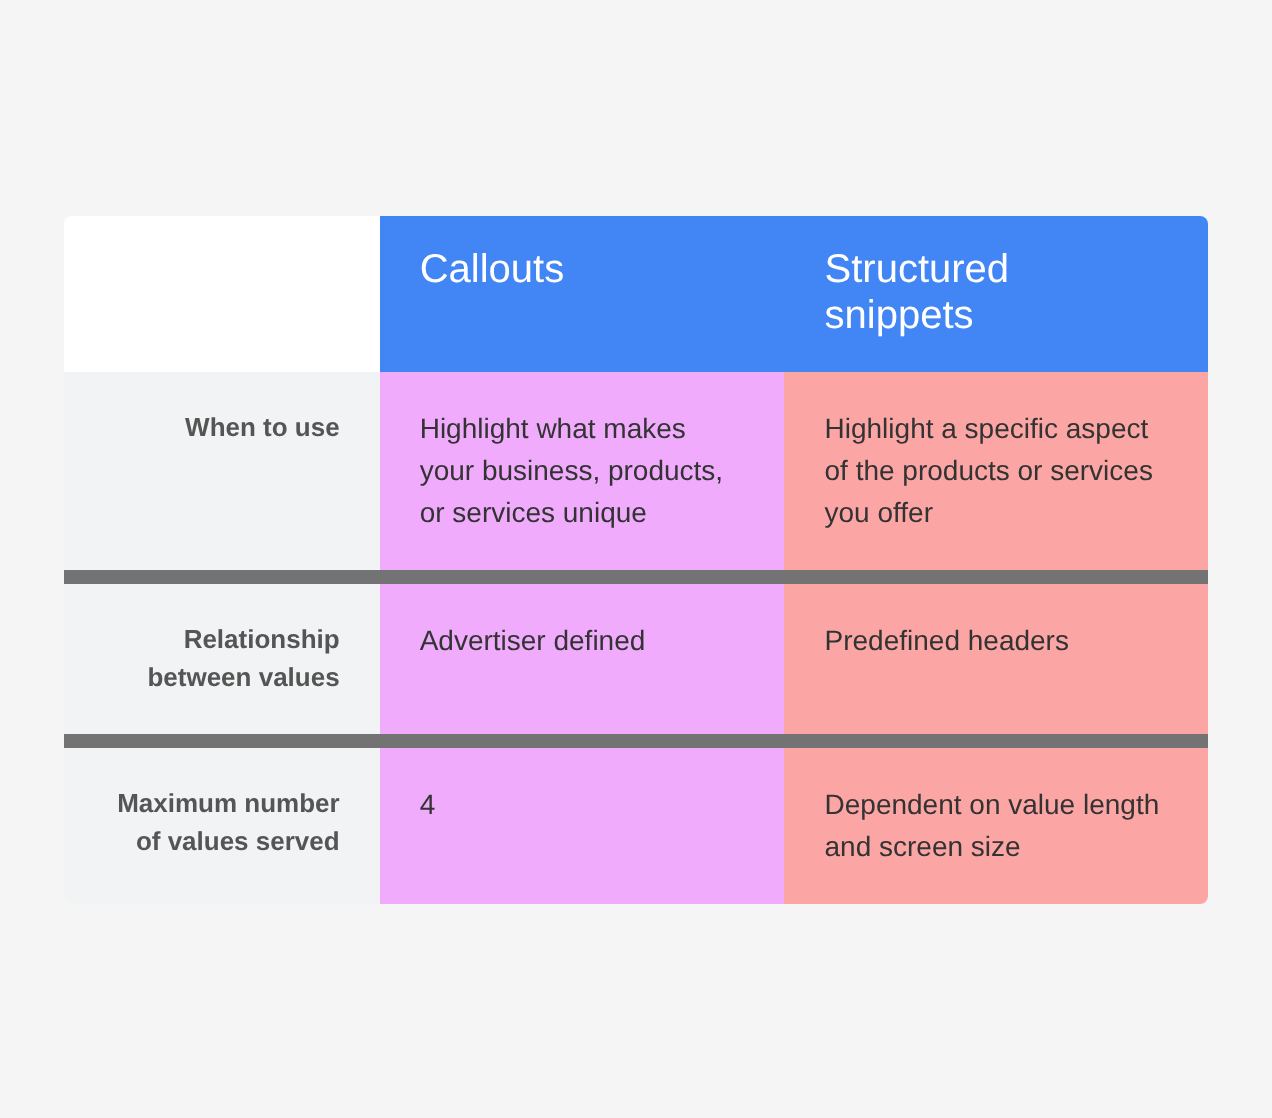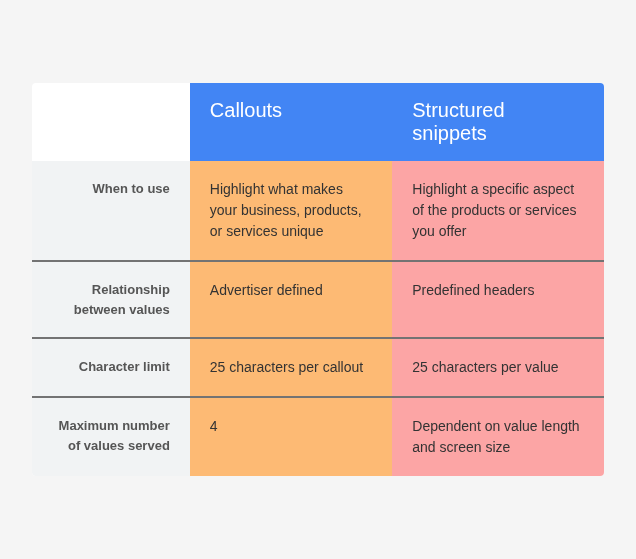--- a/index.html
+++ b/index.html
@@ -39,21 +39,21 @@
       text-align: left;
       vertical-align: top;
     }
 
     thead th:first-child {
       background: transparent;
       border: none;
     }
 
     tbody tr {
-      border-bottom: 2px solid #737373;
+      border-bottom: 7px solid #737373;
     }
 
     tbody tr:last-child {
       border-bottom: none;
     }
 
     tbody td {
       padding: 18px 20px;
       vertical-align: top;
       line-height: 1.5;
@@ -64,21 +64,21 @@
       background: #f1f3f4;
       font-weight: 700;
       font-size: 13px;
       text-align: right;
       color: #555;
       width: 170px;
     }
 
     tbody td:nth-child(2) {
       width: 230px;
-      background: #fdba74;
+      background: #f0abfc;
     }
 
     tbody td:nth-child(3) {
       width: 236px;
       background: #fca5a5;
     }
   </style>
 </head>
 <body>
 
@@ -96,24 +96,19 @@
           <td>When to use</td>
           <td>Highlight what makes your business, products, or services unique</td>
           <td>Highlight a specific aspect of the products or services you offer</td>
         </tr>
         <tr>
           <td>Relationship between values</td>
           <td>Advertiser defined</td>
           <td>Predefined headers</td>
         </tr>
         <tr>
-          <td>Character limit</td>
-          <td>25 characters per callout</td>
-          <td>25 characters per value</td>
-        </tr>
-        <tr>
           <td>Maximum number of values served</td>
           <td>4</td>
           <td>Dependent on value length and screen size</td>
         </tr>
       </tbody>
   </table>
 </div>
 
 </body></html>

